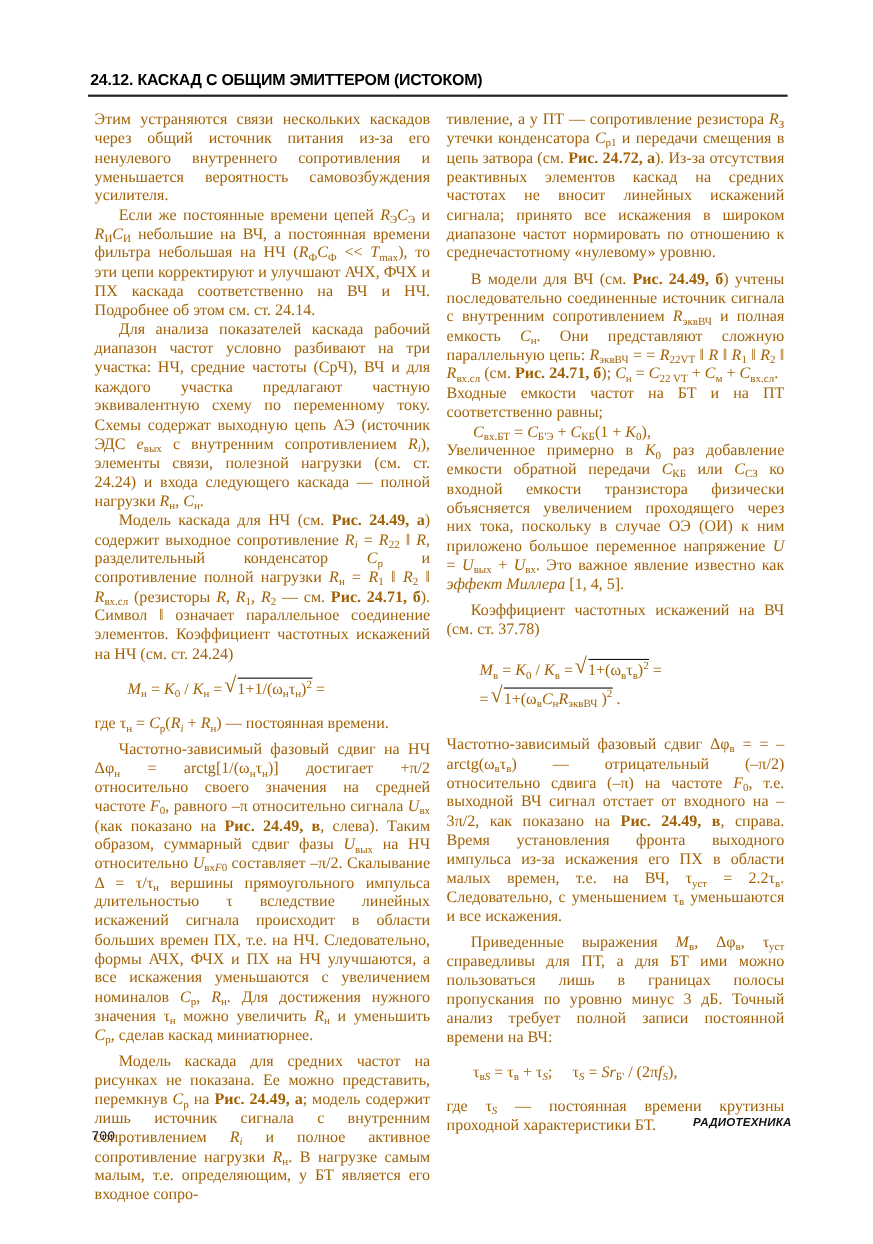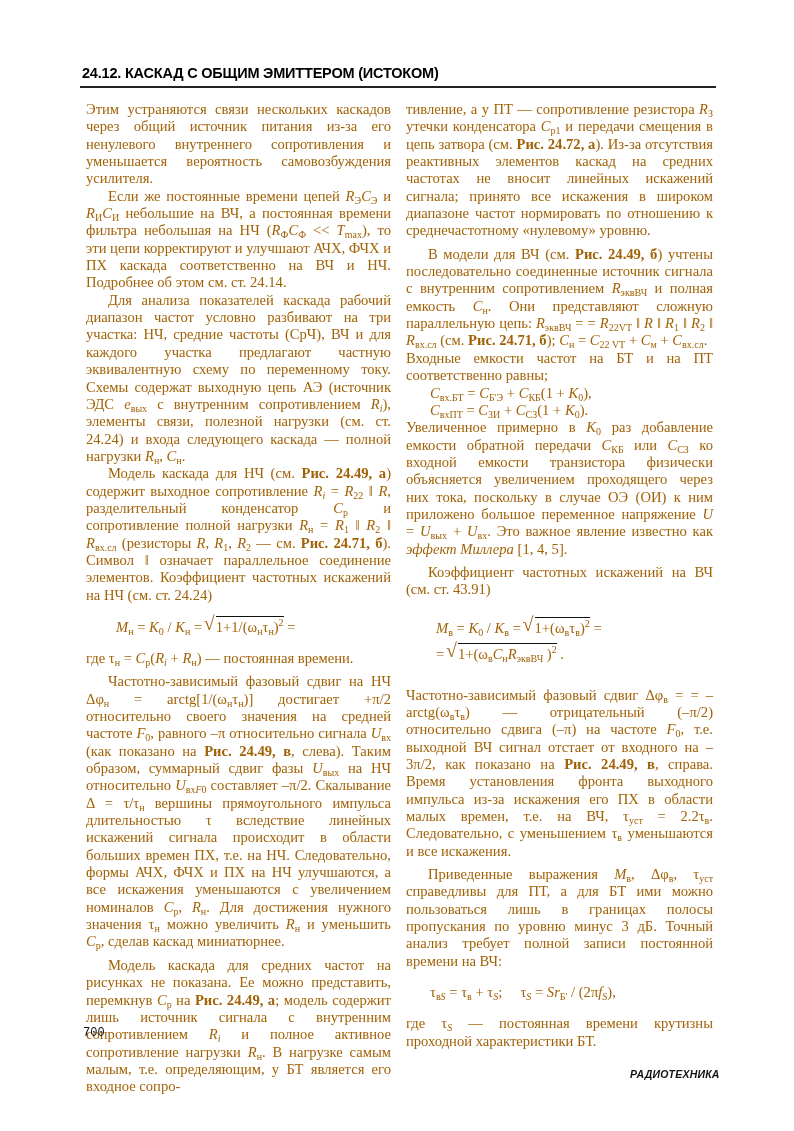--- a/index.html
+++ b/index.html
@@ -35,21 +35,21 @@
     content: "√"; position: absolute; left: -2px; top: -4px; font-size: 20px; font-style: normal;
   }
   .root .radicand { display: inline-block; border-top: 1.2px solid #111; padding-top: 1px; line-height: 18px; }
   .eqs { padding-left: 24px; white-space: nowrap; }
   .small-formula { padding-left: 24px; white-space: nowrap; margin: 14px 0 14px; }
   .page-num {
     position: absolute; left: 83px; top: 1026px;
     font-family: Liberation Mono, monospace; font-size: 12px; color: #111;
   }
   .book-title {
-    position: absolute; left: 630px; top: 1068px;
+    position: absolute; left: 630px; top: 1015px;
     font-family: "Liberation Sans", sans-serif; font-size: 10.5px; font-weight: bold; font-style: italic;
     color: #111; letter-spacing: 0.2px;
   }
 </style>
 </head>
 <body>
 
 <div class="running-head">24.12. КАСКАД С ОБЩИМ ЭМИТТЕРОМ (ИСТОКОМ)</div>
 <div class="head-rule"></div>
 
@@ -73,25 +73,24 @@
   <p class="ind gap"><span>Модель каскада для средних частот на рисунках не показана. Ее можно представить, перемкнув </span><i>C</i><sub>р</sub><span> на </span><b>Рис. 24.49, а</b><span>; модель содержит лишь источник сигнала с внутренним сопротивлением </span><i>R<sub>i</sub></i><span> и полное активное сопротивление нагрузки </span><i>R</i><sub>н</sub><span>. В нагрузке самым малым, т.е. определяющим, у БТ является его входное сопро-</span></p>
 </div>
 
 <div class="col right">
   <p><span>тивление, а у ПТ — сопротивление резистора </span><i>R</i><sub>З</sub><span> утечки конденсатора </span><i>C</i><sub>р1</sub><span> и передачи смещения в цепь затвора (см. </span><b>Рис. 24.72, а</b><span>). Из-за отсутствия реактивных элементов каскад на средних частотах не вносит линейных искажений сигнала; принято все искажения в широком диапазоне частот нормировать по отношению к среднечастотному «нулевому» уровню.</span></p>
 
   <p class="ind gap"><span>В модели для ВЧ (см. </span><b>Рис. 24.49, б</b><span>) учтены последовательно соединенные источник сигнала с внутренним сопротивлением </span><i>R</i><sub>эквВЧ</sub><span> и полная емкость </span><i>C</i><sub>н</sub><span>. Они представляют сложную параллельную цепь: </span><i>R</i><sub>эквВЧ</sub><span> = = </span><i>R</i><sub>22VT</sub> ‖ <i>R</i> ‖ <i>R</i><sub>1</sub> ‖ <i>R</i><sub>2</sub> ‖ <i>R</i><sub>вх.сл</sub><span> (см. </span><b>Рис. 24.71, б</b><span>); </span><i>C</i><sub>н</sub> = <i>C</i><sub>22 VT</sub> + <i>C</i><sub>м</sub> + <i>C</i><sub>вх.сл</sub>.</p>
 
   <p>Входные емкости частот на БТ и на ПТ соответственно равны;</p>
   <div class="eqs"><i>C</i><sub>вх.БТ</sub> = <i>C</i><sub>Б'Э</sub> + <i>C</i><sub>КБ</sub>(1 + <i>K</i><sub>0</sub>),</div>
-  <div class="eqs"><i>C</i><sub>вхПТ</sub> = <i>C</i><sub>ЗИ</sub> + <i>C</i><sub>СЗ</sub>(1 + <i>K</i><sub>0</sub>).</div>
 
   <p><span>Увеличенное примерно в </span><i>K</i><sub>0</sub><span> раз добавление емкости обратной передачи </span><i>C</i><sub>КБ</sub><span> или </span><i>C</i><sub>СЗ</sub><span> ко входной емкости транзистора физически объясняется увеличением проходящего через них тока, поскольку в случае ОЭ (ОИ) к ним приложено большое переменное напряжение </span><i>U</i> = <i>U</i><sub>вых</sub> + <i>U</i><sub>вх</sub><span>. Это важное явление известно как </span><i>эффект Миллера</i><span> [1, 4, 5].</span></p>
 
-  <p class="ind gap">Коэффициент частотных искажений на ВЧ (см. ст. 43.91)</p>
+  <p class="ind gap">Коэффициент частотных искажений на ВЧ (см. ст. 37.78)</p>
 
   <div class="formula" style="margin-top:16px;margin-bottom:20px;">
     <span class="fline l1"><i>M</i><sub>в</sub> = <i>K</i><sub>0</sub> / <i>K</i><sub>в</sub> = <span class="root"><span class="radicand">1+(ω<sub>в</sub>τ<sub>в</sub>)<sup>2</sup></span></span> =</span>
     <span class="fline l2">= <span class="root"><span class="radicand">1+(ω<sub>в</sub><i>C</i><sub>н</sub><i>R</i><sub>эквВЧ</sub> )<sup>2</sup></span></span> .</span>
   </div>
 
   <p><span>Частотно-зависимый фазовый сдвиг Δφ</span><sub>в</sub><span> = = –arctg(ω</span><sub>в</sub>τ<sub>в</sub><span>) — отрицательный (–π/2) относительно сдвига (–π) на частоте </span><i>F</i><sub>0</sub><span>, т.е. выходной ВЧ сигнал отстает от входного на –3π/2, как показано на </span><b>Рис. 24.49, в</b><span>, справа. Время установления фронта выходного импульса из-за искажения его ПХ в области малых времен, т.е. на ВЧ, τ</span><sub>уст</sub><span> = 2.2τ</span><sub>в</sub><span>. Следовательно, с уменьшением τ</span><sub>в</sub><span> уменьшаются и все искажения.</span></p>
 
   <p class="ind gap"><span>Приведенные выражения </span><i>M</i><sub>в</sub><span>, Δφ</span><sub>в</sub><span>, τ</span><sub>уст</sub><span> справедливы для ПТ, а для БТ ими можно пользоваться лишь в границах полосы пропускания по уровню минус 3 дБ. Точный анализ требует полной записи постоянной времени на ВЧ:</span></p>
 

